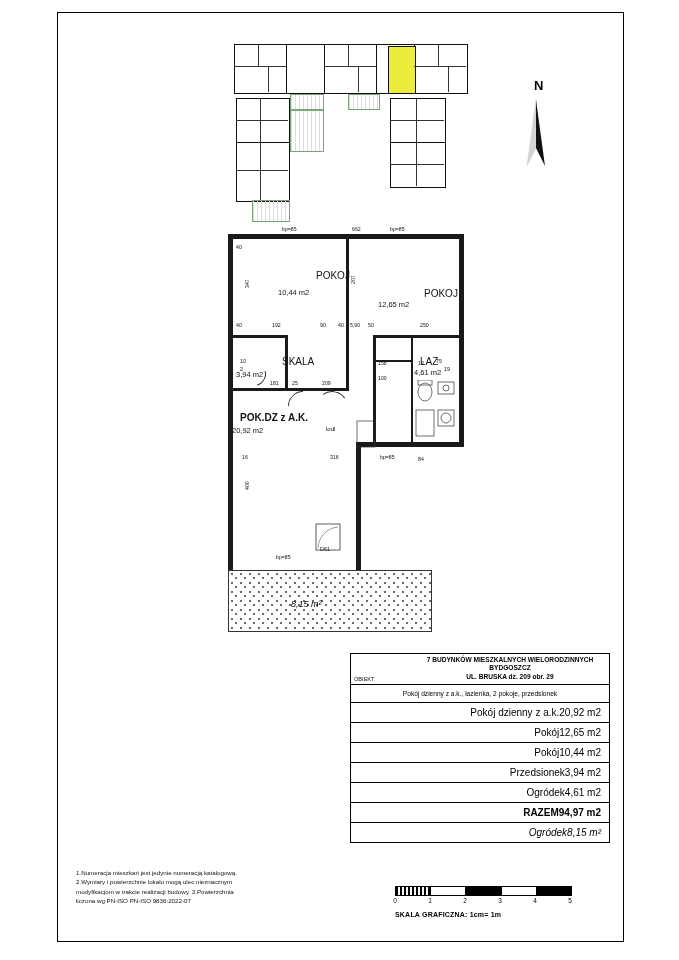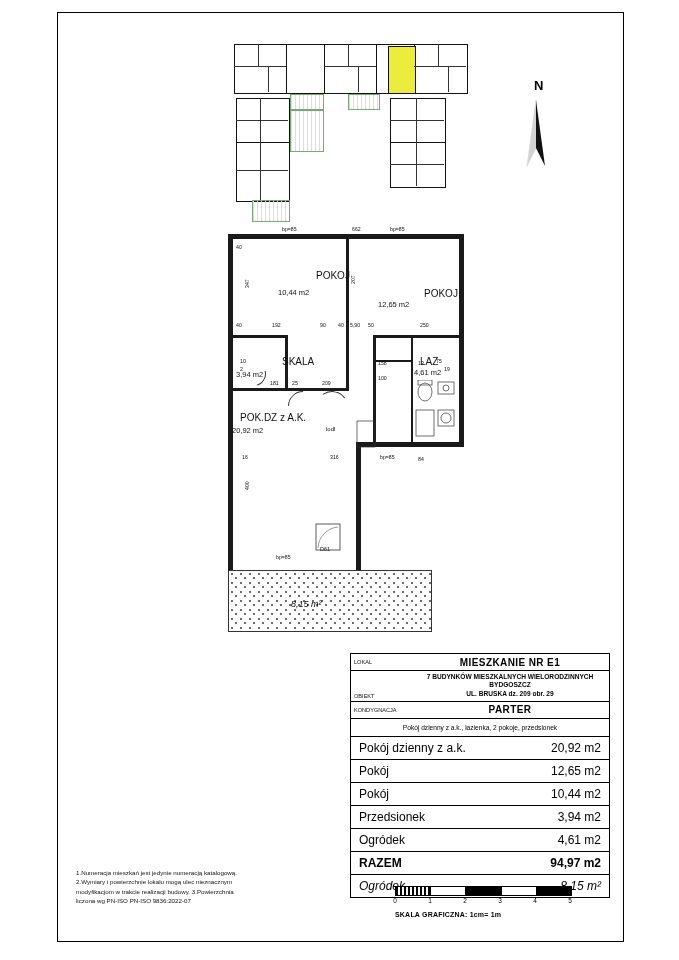--- a/index.html
+++ b/index.html
@@ -32,21 +32,21 @@
     border:1px solid #333;}
   .garden-lbl{position:absolute;left:62px;top:28px;font-size:9px;font-style:italic;}
   .door-arc{position:absolute;border:1px solid #333;border-radius:50%;border-color:#333 transparent transparent transparent;}
   
   .tb{position:absolute;left:350px;top:653px;width:258px;border:1px solid #000;border-bottom:none;background:#fff;}
   .tb-row{display:flex;border-bottom:1px solid #000;min-height:16px;align-items:center;}
   .tb-cap{font-size:5.6px;padding:2px 3px;color:#111;}
   .tb-mid{flex:1;text-align:center;font-size:10px;font-weight:bold;letter-spacing:.4px;}
   .tb-obj{flex:1;text-align:center;font-size:6.6px;line-height:1.25;font-weight:bold;padding:2px 0;}
   .tb-sub{font-size:6.6px;padding:5px 0;text-align:center;width:100%;}
-  .tb-item{display:flex;justify-content:space-between;font-size:12px;padding:4px 8px;border-bottom:1px solid #000;}
+  .tb-item{display:flex;justify-content:flex-end;font-size:10px;padding:4px 8px;border-bottom:1px solid #000;}
   .tb-item.bold{font-weight:bold;}
   .tb-item.it{font-style:italic;}
   
   .scale{position:absolute;left:395px;top:886px;width:190px;}
   .sc-bar{position:relative;height:8px;width:175px;border:1px solid #000;display:flex;}
   .sc-seg{flex:1;border-right:1px solid #000;}
   .sc-seg:last-child{border-right:none;}
   .sc-seg.f{background:#000;}
   .sc-hatch{flex:1;border-right:1px solid #000;background:repeating-linear-gradient(90deg,#000 0 2px,#fff 2px 4px);}
   .sc-nums{position:relative;height:10px;font-size:6.5px;margin-top:1px;}
@@ -148,21 +148,21 @@
     </svg>
 
     <div class="room-lbl big" style="left:88px;top:40px;">POKOJ</div>
     <div class="room-lbl" style="left:50px;top:58px;">10,44 m2</div>
     <div class="room-lbl big" style="left:196px;top:58px;">POKOJ</div>
     <div class="room-lbl" style="left:150px;top:70px;">12,65 m2</div>
     <div class="room-lbl big" style="left:54px;top:126px;">SKALA</div>
     <div class="room-lbl" style="left:8px;top:140px;">3,94 m2</div>
     <div class="room-lbl big" style="left:192px;top:126px;">LAZ</div>
     <div class="room-lbl" style="left:186px;top:138px;">4,61 m2</div>
-    <div class="room-lbl big" style="left:12px;top:182px;">POK.DZ z A.K.</div>
+    <div class="room-lbl big" style="left:12px;top:182px;font-weight:bold;">POK.DZ z A.K.</div>
     <div class="room-lbl" style="left:4px;top:196px;">20,92 m2</div>
     <div class="room-lbl" style="left:98px;top:196px;font-size:6px;">lodl</div>
     <div class="room-lbl" style="left:92px;top:316px;font-size:5.5px;">D61</div>
 
     <div class="dim" style="left:54px;top:-4px;">bp=85</div>
     <div class="dim" style="left:124px;top:-4px;">662</div>
     <div class="dim" style="left:162px;top:-4px;">bp=85</div>
     <div class="dim" style="left:8px;top:14px;">40</div>
     <div class="dim" style="left:44px;top:92px;">192</div>
     <div class="dim" style="left:92px;top:92px;">90</div>
@@ -192,33 +192,25 @@
     <div class="dimv" style="left:10px;top:380px;">80</div>
     <div class="dim" style="left:72px;top:352px;">400</div>
 
     <div class="garden">
       <div class="garden-lbl">8,15 m²</div>
     </div>
   </div>
 
   <div class="tb">
     <div class="tb-row">
-      <div class="tb-cap" style="width:54px;">LOKAL</div>
-      <div class="tb-mid">MIESZKANIE NR E1</div>
-    </div>
-    <div class="tb-row">
       <div class="tb-cap" style="width:54px;align-self:flex-end;">OBIEKT</div>
       <div style="flex:1;">
         <div class="tb-obj" style="padding-bottom:0;">7 BUDYNKÓW MIESZKALNYCH WIELORODZINNYCH BYDGOSZCZ</div>
         <div class="tb-obj" style="padding-top:1px;">UL. BRUSKA dz. 209 obr. 29</div>
       </div>
-    </div>
-    <div class="tb-row">
-      <div class="tb-cap" style="width:54px;">KONDYGNACJA</div>
-      <div class="tb-mid">PARTER</div>
     </div>
     <div class="tb-row">
       <div class="tb-sub">Pokój dzienny z a.k., łazienka, 2 pokoje, przedsionek</div>
     </div>
     <div class="tb-item">
       <span>Pokój dzienny z a.k.</span>
       <span>20,92 m2</span>
     </div>
     <div class="tb-item">
       <span>Pokój</span>

